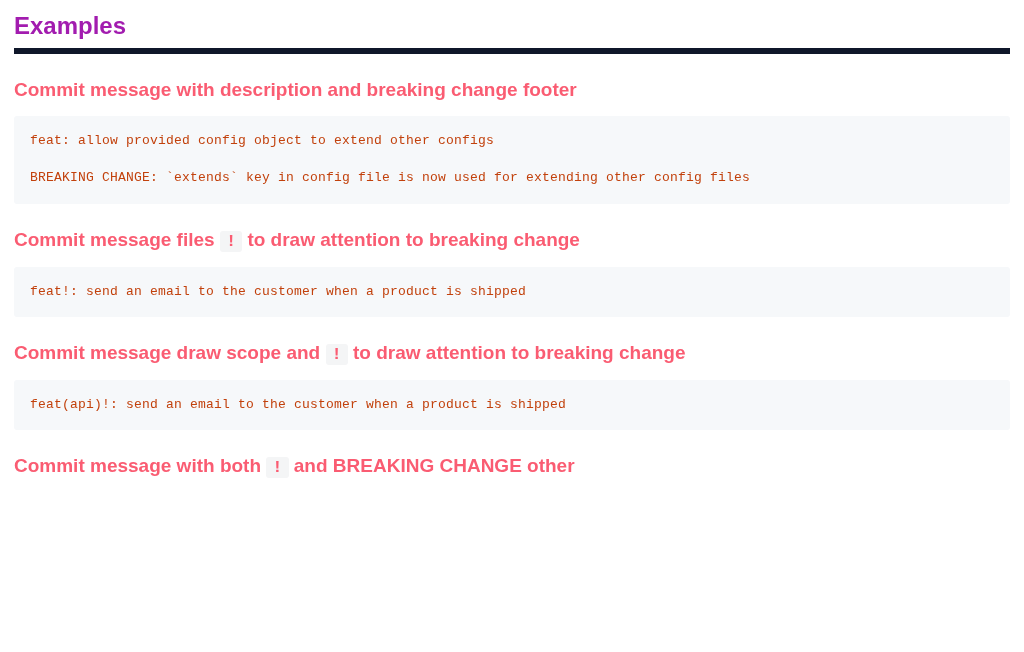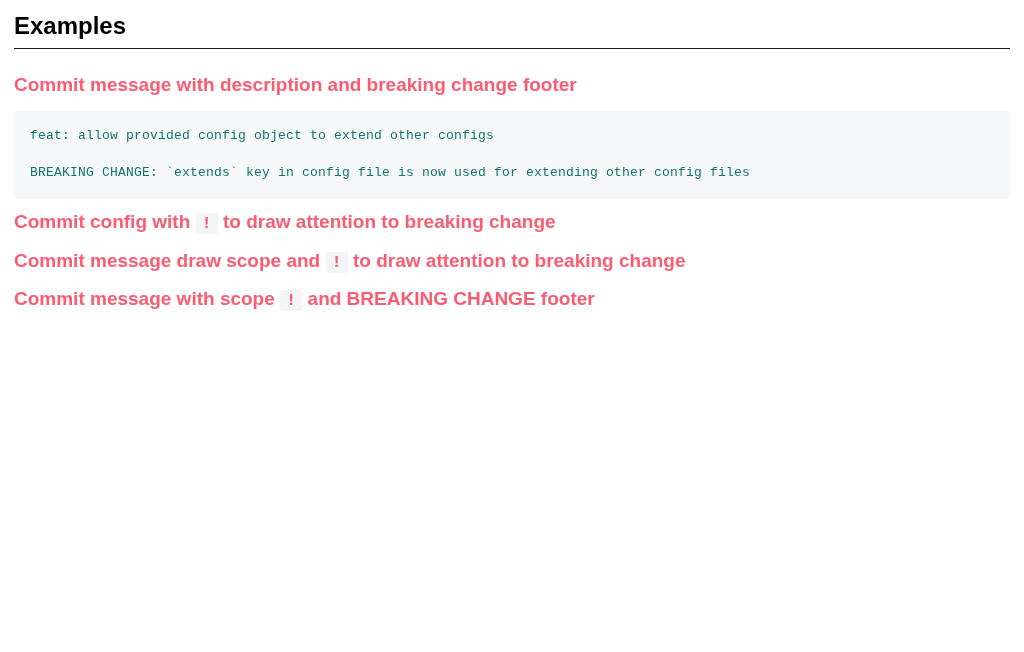--- a/index.html
+++ b/index.html
@@ -4,80 +4,82 @@
   <style>
     * { box-sizing: border-box; margin: 0; padding: 0; }
     body {
       font-family: -apple-system, BlinkMacSystemFont, "Segoe UI", Helvetica, Arial, sans-serif;
       background: #fff;
       color: #24292e;
       padding: 12px 14px;
       width: 1024px;
     }
     h2.main-title {
-      color: #000000;
+      color: #a21caf;
       font-size: 24px;
       font-weight: 700;
       padding-bottom: 8px;
-      border-bottom: 1px solid #0f172a;
+      border-bottom: 6px solid #0f172a;
       margin-bottom: 24px;
     }
     h3.sub-title {
       color: #fa5c72;
       font-size: 19px;
       font-weight: 700;
-      margin-top: 11px;
+      margin-top: 24px;
       margin-bottom: 14px;
       line-height: 1.25;
     }
     h3.sub-title code.inline {
       background: #f4f5f6;
       border-radius: 3px;
       padding: 1px 6px;
       font-family: SFMono-Regular, Consolas, "Liberation Mono", Menlo, monospace;
       font-size: 17px;
       color: #fa5c72;
       font-weight: 700;
     }
     pre.code-block {
       background: #f6f8fa;
       border-radius: 3px;
       padding: 16px;
       overflow: auto;
       font-family: SFMono-Regular, Consolas, "Liberation Mono", Menlo, monospace;
       font-size: 13px;
       line-height: 1.45;
-      color: #0f766e;
+      color: #c2410c;
       white-space: pre-wrap;
       letter-spacing: 0.2px;
     }
   </style>
 </head>
 <body>
 
 <h2 class="main-title">Examples</h2>
 
 <section>
   <h3 class="sub-title">
     <span>Commit message with description and breaking change footer</span>
   </h3>
   <pre class="code-block">feat: allow provided config object to extend other configs
 
 BREAKING CHANGE: `extends` key in config file is now used for extending other config files</pre>
 </section>
 
 <section>
   <h3 class="sub-title">
-    <span>Commit config with </span><code class="inline">!</code><span> to draw attention to breaking change</span>
+    <span>Commit message files </span><code class="inline">!</code><span> to draw attention to breaking change</span>
   </h3>
+  <pre class="code-block">feat!: send an email to the customer when a product is shipped</pre>
 </section>
 
 <section>
   <h3 class="sub-title">
     <span>Commit message draw scope and </span><code class="inline">!</code><span> to draw attention to breaking change</span>
   </h3>
+  <pre class="code-block">feat(api)!: send an email to the customer when a product is shipped</pre>
 </section>
 
 <section>
   <h3 class="sub-title">
-    <span>Commit message with scope </span><code class="inline">!</code><span> and BREAKING CHANGE footer</span>
+    <span>Commit message with both </span><code class="inline">!</code><span> and BREAKING CHANGE other</span>
   </h3>
 </section>
 
 </body></html>

